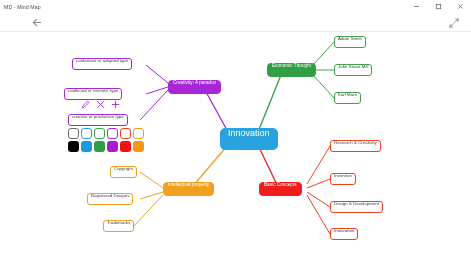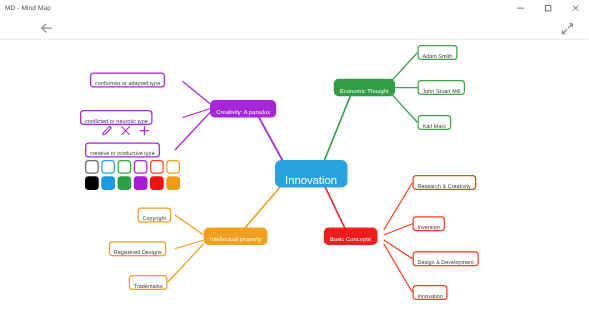--- a/index.html
+++ b/index.html
@@ -72,21 +72,21 @@
   .edges {
     position: absolute; left: 0; top: 0;
     width: 471px; height: 233px;
     pointer-events: none;
   }
 
   
   .node {
     position: absolute;
     box-sizing: border-box;
-    display: flex; align-items: flex-end; justify-content: center;
+    display: flex; align-items: flex-start; justify-content: center;
     white-space: nowrap;
     border-radius: 4px;
     line-height: 1;
   }
   .node.root {
     background: #29a3e0;
     border: 1px solid #29a3e0;
     color: #ffffff;
     font-size: 9px;
     border-radius: 5px;

